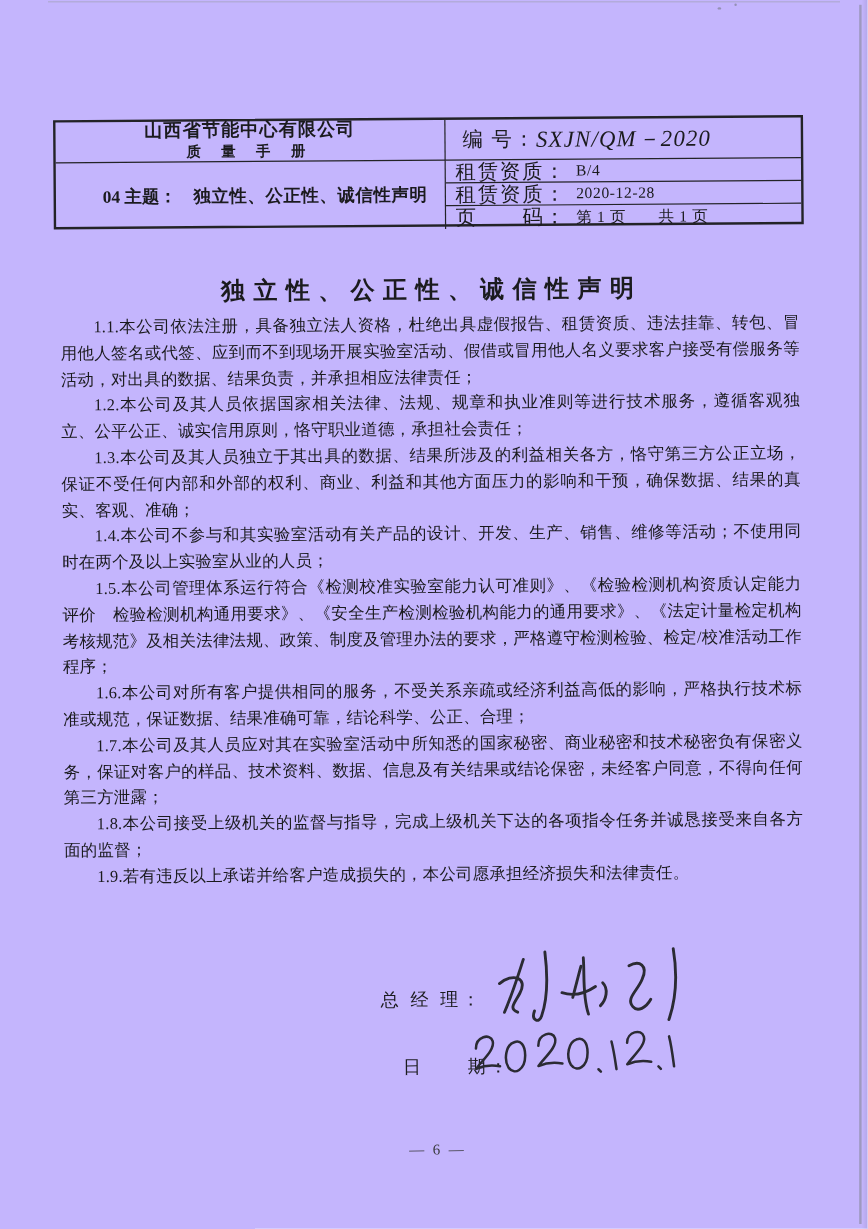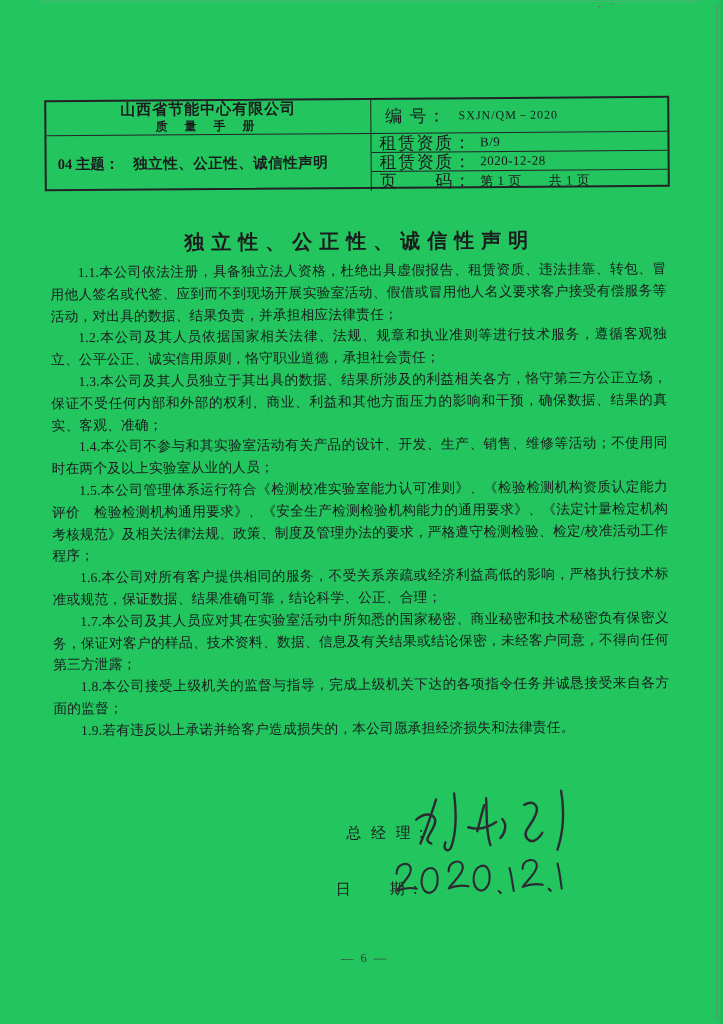--- a/index.html
+++ b/index.html
@@ -2,21 +2,21 @@
 <html><head>
 <meta charset="utf-8">
 <style>
   html,body{margin:0;padding:0;}
   body{
     width:723px;height:1024px;position:relative;overflow:hidden;
     background:#fdfdfc;
     font-family:"Liberation Serif","DejaVu Serif",serif;
     color:#1b1b1e;
   }
-  .scan-sheet{position:absolute;inset:0;background:#22c55e;}
+  .scan-sheet{position:absolute;inset:0;background:#c4b5fd;}
   .scan-top-hairline{position:absolute;left:40px;top:1px;width:660px;height:1px;background:rgba(150,155,158,.45);}
   .scan-right-edge{position:absolute;right:5px;top:4px;width:2px;height:1016px;background:rgba(120,126,132,.5);}
   .scan-right-shade{position:absolute;right:0;top:0;width:5px;height:100%;background:linear-gradient(to left,rgba(0,0,0,.08),rgba(0,0,0,0));}
   .content{position:absolute;left:0;top:0;width:723px;height:1024px;transform:rotate(-0.4deg);transform-origin:360px 500px;}
 
   
   .htable{
     position:absolute;left:47px;top:98px;width:625px;height:91px;
     display:grid;grid-template-columns:325px 1fr;grid-template-rows:34px 19px 19px 19px;
     border:2px solid #232327;box-sizing:border-box;background:transparent;
@@ -24,42 +24,42 @@
   .htable .cell{box-sizing:border-box;display:flex;align-items:center;}
   .cell-company{grid-area:1/1/2/2;border-right:1px solid #232327;border-bottom:1px solid #232327;
     flex-direction:column;justify-content:center;}
   .cell-topic{grid-area:2/1/5/2;border-right:1px solid #232327;padding-left:11px;}
   .cell-docno{grid-area:1/2/2/3;border-bottom:1px solid #232327;padding-left:14px;}
   .cell-rev{grid-area:2/2/3/3;border-bottom:1px solid #232327;padding-left:8px;}
   .cell-date{grid-area:3/2/4/3;border-bottom:1px solid #232327;padding-left:8px;}
   .cell-page{grid-area:4/2/5/3;padding-left:8px;}
   .company-line{font-weight:bold;font-size:15px;letter-spacing:1px;line-height:16px;}
   .manual-line{font-weight:bold;font-size:12px;letter-spacing:7px;line-height:16px;margin-top:1px;}
-  .topic-label{font-weight:bold;font-size:14.5px;white-space:pre;}
+  .topic-label{font-weight:bold;font-size:14.5px;white-space:pre;margin-left:28px;}
   .topic-value{font-weight:bold;font-size:14.5px;letter-spacing:.5px;margin-left:14px;}
   .hlabel{font-size:17px;letter-spacing:1.5px;white-space:pre;}
   .hvalue{font-size:13px;margin-left:8px;letter-spacing:.5px;}
-  .docno-value{font-size:12px;letter-spacing:1px;margin-left:12px;}
+  .docno-value{font-style:italic;font-size:19px;letter-spacing:1px;margin-left:0;}
 
   
   .doc-title{
     position:absolute;left:0;top:228px;width:723px;text-align:center;
     font-size:20px;font-weight:bold;letter-spacing:7px;margin:0;
   }
 
   
   .body-text{position:absolute;left:52px;top:260px;width:616px;}
   .body-text p{
     margin:0;text-indent:2em;text-align:justify;
     font-size:13.7px;line-height:21.8px;letter-spacing:.2px;
   }
 
   
   .sig-label{position:absolute;font-size:15px;font-weight:normal;letter-spacing:3px;white-space:pre;}
-  .sig-label-manager{left:344px;top:824px;}
+  .sig-label-manager{left:315px;top:824px;}
   .sig-label-date{left:333px;top:880px;}
   .sig-svg{position:absolute;}
   .sig-name-svg{left:404px;top:786px;}
   .sig-date-svg{left:386px;top:854px;}
   .ink{stroke:#2b2b33;fill:none;stroke-linecap:round;stroke-linejoin:round;}
 
   
   .footer-page{
     position:absolute;left:0;top:951px;width:723px;text-align:center;
     font-size:12.5px;letter-spacing:2px;color:#3a3a3e;
@@ -84,21 +84,21 @@
       <div class="cell cell-topic">
         <span class="topic-label">04 主题：</span>
         <span class="topic-value">独立性、公正性、诚信性声明</span>
       </div>
       <div class="cell cell-docno">
         <span class="hlabel">编 号：</span>
         <span class="docno-value">SXJN/QM－2020</span>
       </div>
       <div class="cell cell-rev">
         <span class="hlabel">租赁资质：</span>
-        <span class="hvalue">B/9</span>
+        <span class="hvalue">B/4</span>
       </div>
       <div class="cell cell-date">
         <span class="hlabel">租赁资质：</span>
         <span class="hvalue">2020-12-28</span>
       </div>
       <div class="cell cell-page">
         <span class="hlabel">页　　码：</span>
         <span class="hvalue">第 1 页　　共 1 页</span>
       </div>
     </div>

